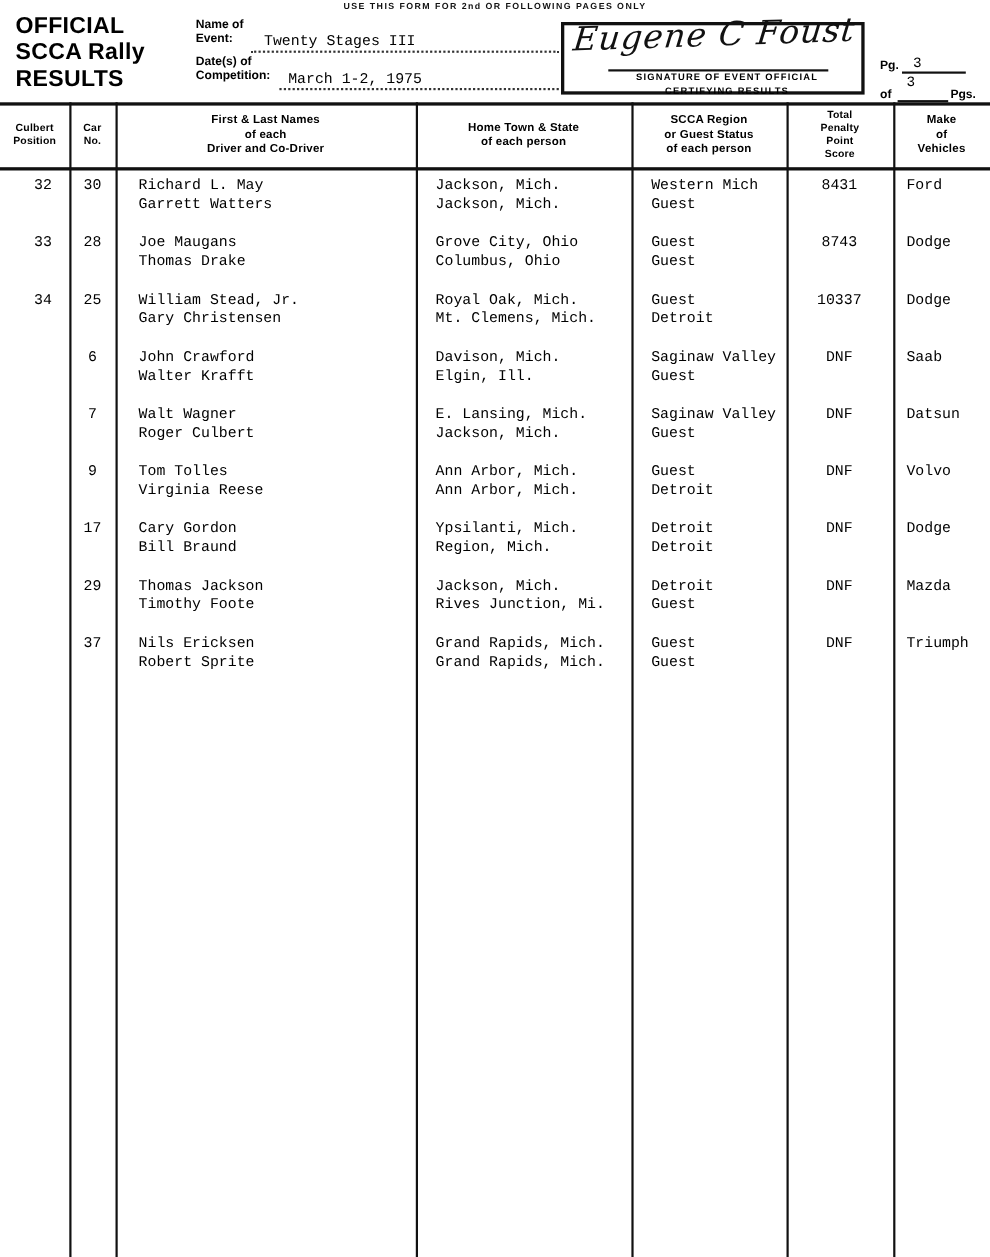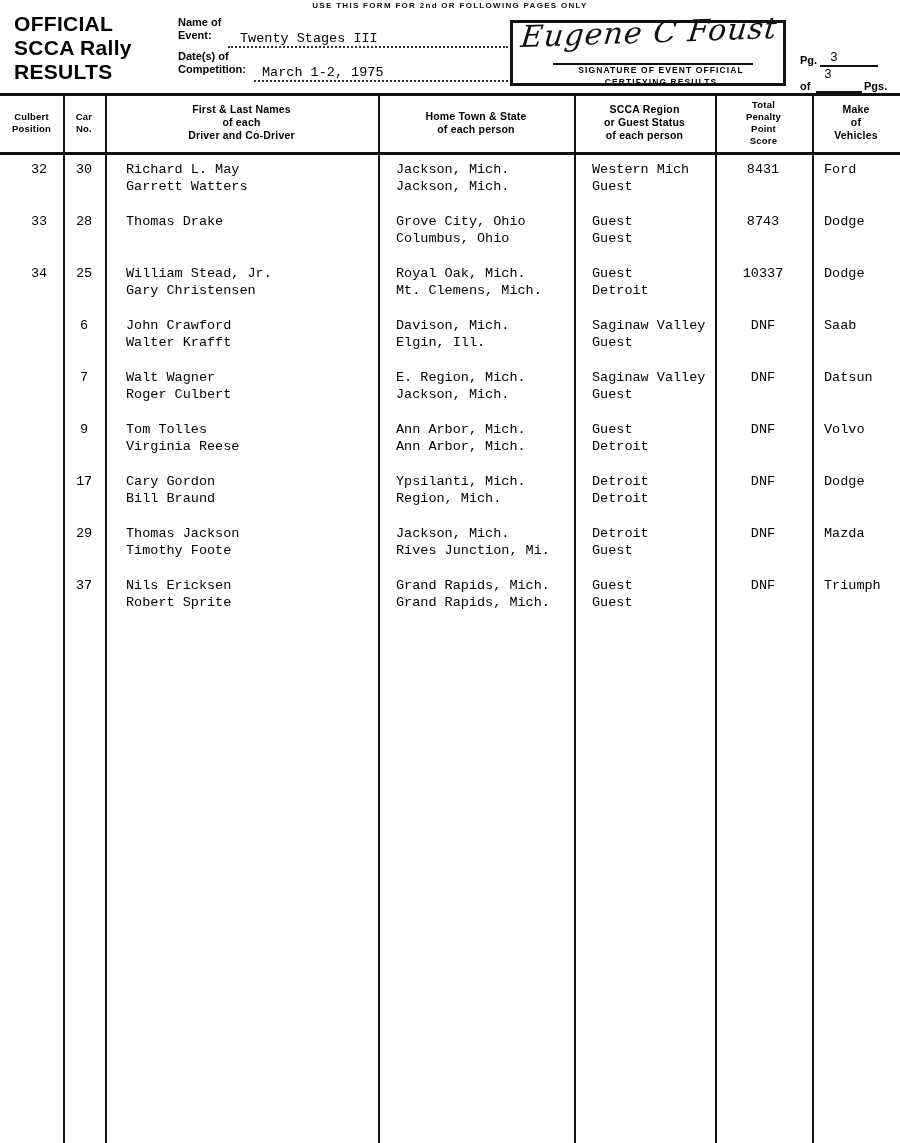--- a/index.html
+++ b/index.html
@@ -359,20 +359,21 @@
         </div>
       </div>
       <div class="row">
         <div class="cell c-pos">
           <span class="ln">33</span>
         </div>
         <div class="cell c-car">
           <span class="ln">28</span>
         </div>
         <div class="cell c-name">
+          <span class="ln">Joe Maugans</span>
           <span class="ln">Thomas Drake</span>
         </div>
         <div class="cell c-town">
           <span class="ln">Grove City, Ohio</span>
           <span class="ln">Columbus, Ohio</span>
         </div>
         <div class="cell c-reg">
           <span class="ln">Guest</span>
           <span class="ln">Guest</span>
         </div>
@@ -440,21 +441,21 @@
           <span class="ln">&nbsp;</span>
         </div>
         <div class="cell c-car">
           <span class="ln">7</span>
         </div>
         <div class="cell c-name">
           <span class="ln">Walt Wagner</span>
           <span class="ln">Roger Culbert</span>
         </div>
         <div class="cell c-town">
-          <span class="ln">E. Region, Mich.</span>
+          <span class="ln">E. Lansing, Mich.</span>
           <span class="ln">Jackson, Mich.</span>
         </div>
         <div class="cell c-reg">
           <span class="ln">Saginaw Valley</span>
           <span class="ln">Guest</span>
         </div>
         <div class="cell c-score">
           <span class="ln">DNF</span>
         </div>
         <div class="cell c-make">

